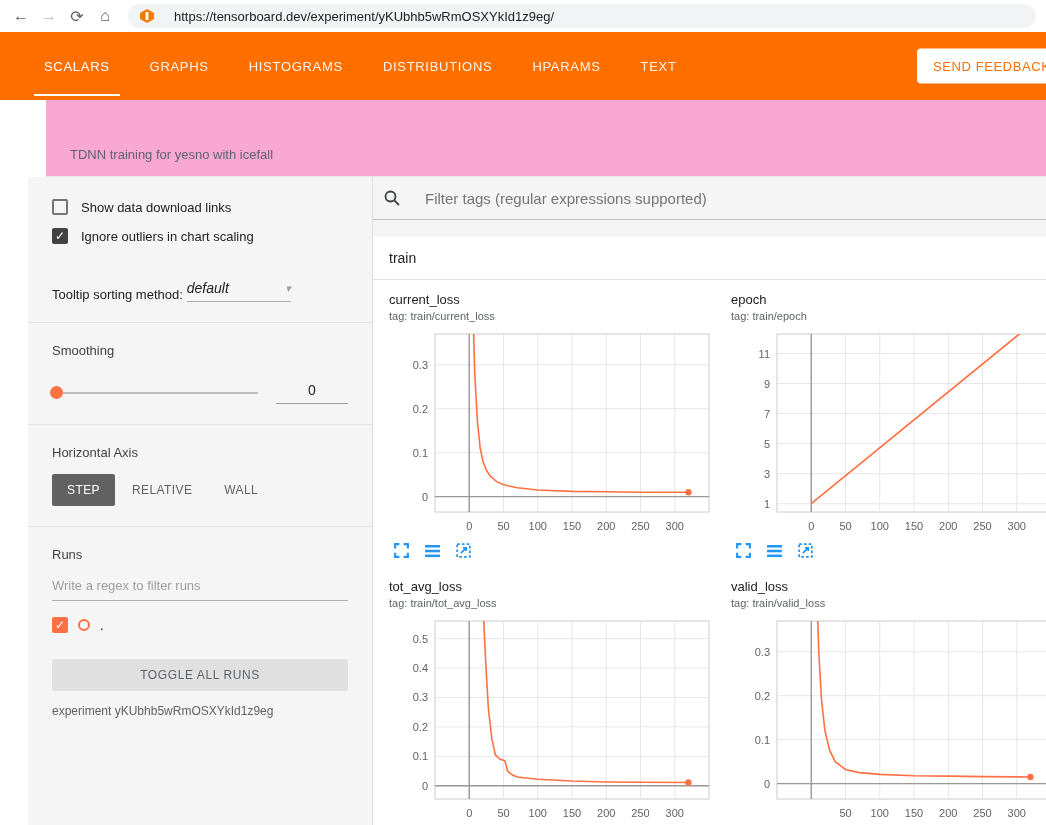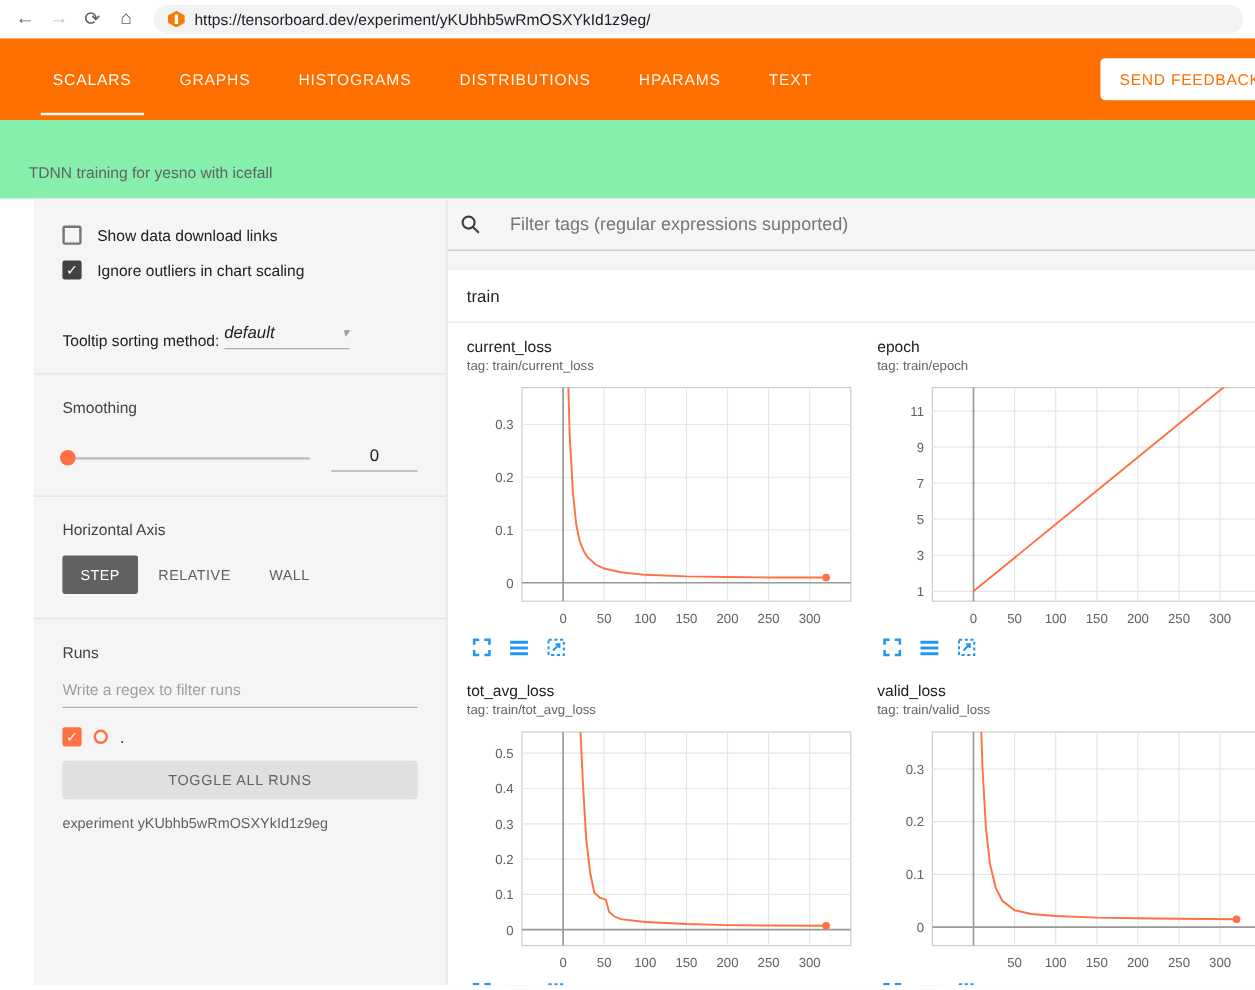--- a/index.html
+++ b/index.html
@@ -4,34 +4,34 @@
 <style>
   * { box-sizing: border-box; margin: 0; padding: 0; }
   html,body { width:1046px; height:825px; overflow:hidden; }
   body { font-family:"Liberation Sans", sans-serif; background:#fff; }
   .page { position:relative; width:1046px; height:825px; overflow:hidden; }
 
   
   .browser-bar { height:32px; display:flex; align-items:center; padding:0 10px; gap:6px; background:#fff; }
   .nav-ic { width:22px; text-align:center; font-size:16px; color:#5f6368; cursor:pointer; user-select:none; }
   .nav-ic.disabled { color:#bdc1c6; }
-  .addr { flex:1; height:24px; background:#f1f3f4; border-radius:12px; display:flex; align-items:center; gap:8px; padding:0 12px; margin-left:6px; }
+  .addr { flex:1; height:24px; background:#f1f3f4; border-radius:12px; display:flex; align-items:center; gap:20px; padding:0 12px; margin-left:6px; }
   .addr .url { font-size:13px; color:#202124; white-space:nowrap; overflow:hidden; }
 
   
   .app-header { height:68px; background:var(--accent-orange,#ff6f00); display:flex; align-items:center; padding-left:24px; position:relative; color:#fff; }
   .brand { font-size:20px; font-weight:bold; margin-right:28px; cursor:pointer; white-space:nowrap; }
   .tabs { display:flex; align-self:stretch; }
   .tab { display:flex; align-items:center; padding:0 20px; font-size:13px; font-weight:500; letter-spacing:.7px; color:rgba(255,255,255,.92); position:relative; cursor:pointer; white-space:nowrap; }
   .tab.active { color:#fff; }
   .tab.active::after { content:""; position:absolute; left:10px; right:10px; bottom:4px; height:2px; background:#fff; }
   .feedback { position:absolute; left:917px; top:50%; transform:translateY(-50%); border:none; background:#fff; color:var(--accent-orange,#ff6f00); font-family:inherit; font-size:13px; font-weight:500; letter-spacing:.6px; padding:10px 16px; border-radius:4px; cursor:pointer; white-space:nowrap; }
 
   
-  .subheader { height:66px; background:#86efac; display:flex; align-items:flex-end; padding:0 24px 14px; font-size:13px; color:#5f6368; border-bottom:1px solid #e6e6e6; }
+  .subheader { height:77px; background:#f9a8d4; display:flex; align-items:flex-end; padding:0 24px 14px; font-size:13px; color:#5f6368; border-bottom:1px solid #e6e6e6;margin-left:46px; }
 
   
   .content { display:flex; height:655px;padding-left:28px; }
 
   
   .sidebar { width:345px; min-width:345px; background:#f5f5f5; border-right:1px solid #ddd; padding:22px 24px 0; overflow:hidden; }
   .check-row { display:flex; align-items:center; gap:13px; margin-bottom:13px; font-size:13px; color:#212121; cursor:pointer; }
   .cb { width:16px; height:16px; border:2px solid #757575; border-radius:2px; display:flex; align-items:center; justify-content:center; font-size:12px; line-height:1; color:#fff; flex-shrink:0; cursor:pointer; }
   .cb.checked-dark { background:#424242; border-color:#424242; }
   .cb.checked-orange { background:var(--run-color,#ff7043); border-color:var(--run-color,#ff7043); }
@@ -44,21 +44,21 @@
   .slider { flex:1; height:2px; background:#bdbdbd; position:relative; cursor:pointer; }
   .thumb { position:absolute; left:-2px; top:-6px; width:13px; height:13px; border-radius:50%; background:var(--run-color,#ff7043); }
   .slider-val { width:72px; text-align:center; border-bottom:1px solid #9e9e9e; padding-bottom:5px; font-size:14px; color:#212121; }
   .axis-btns { display:flex; gap:2px; margin-top:14px; }
   .axis-btn { border:none; background:transparent; color:#616161; font-family:inherit; font-size:12px; letter-spacing:.4px; padding:9px 15px; border-radius:2px; cursor:pointer; }
   .axis-btn.active { background:#616161; color:#fff; }
   .runs-filter { margin-top:16px; width:100%; border:none; border-bottom:1px solid #b0b0b0; background:transparent; font-family:inherit; font-size:13px; color:#212121; padding:0 0 7px; outline:none; }
   .runs-filter::placeholder { color:#9e9e9e; }
   .run-row { display:flex; align-items:center; gap:10px; margin-top:16px; font-size:13px; color:#212121; cursor:pointer; }
   .swatch { width:12px; height:12px; border-radius:50%; border:2px solid var(--run-color,#ff7043); flex-shrink:0; }
-  .toggle-all { margin-top:12px; width:100%; border:none; background:#e0e0e0; color:#5f6368; font-family:inherit; font-size:12px; letter-spacing:.6px; padding:9px 0; border-radius:2px; cursor:pointer; }
+  .toggle-all { margin-top:26px; width:100%; border:none; background:#e0e0e0; color:#5f6368; font-family:inherit; font-size:12px; letter-spacing:.6px; padding:9px 0; border-radius:2px; cursor:pointer; }
   .exp-name { margin-top:13px; font-size:12px; color:#616161; }
 
   
   .main { flex:1; background:#f5f5f5; display:flex; flex-direction:column; overflow:hidden; }
   .filter-row { height:43px; display:flex; align-items:center; gap:24px; padding-left:10px; border-bottom:1px solid #c2c2c2; }
   .filter-row input { flex:1; border:none; background:transparent; font-family:inherit; font-size:15px; color:#212121; outline:none; }
   .filter-row input::placeholder { color:#757575; }
   .card { margin-top:16px; background:#fff; box-shadow:0 1px 3px rgba(0,0,0,.12); flex:1; overflow:hidden; }
   .card-header { padding:14px 16px 13px; font-size:14px; color:#212121; border-bottom:1px solid #e5e5e5; cursor:pointer; }
   .charts { padding:12px 8px 0 16px; display:grid; grid-template-columns:330px 330px; gap:20px 12px; }

